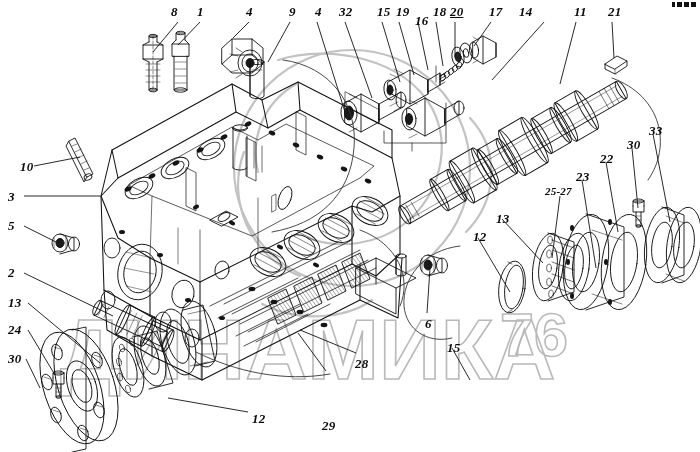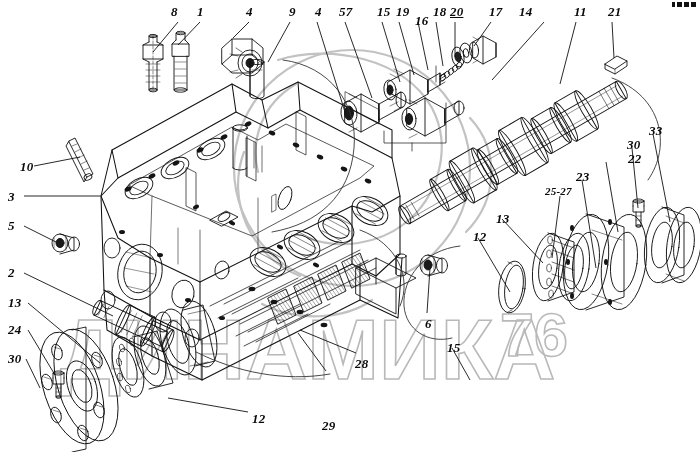--- a/index.html
+++ b/index.html
@@ -529,21 +529,21 @@
       </g>
     <g id="leaderdots" fill="#111"></g>
   </svg>
 
   <div id="callout-layer">
       <div class="callout" style="left: 171px; top: 5px;">8</div>
       <div class="callout" style="left: 197px; top: 5px;">1</div>
       <div class="callout" style="left: 246px; top: 5px;">4</div>
       <div class="callout" style="left: 289px; top: 5px;">9</div>
       <div class="callout" style="left: 315px; top: 5px;">4</div>
-      <div class="callout" style="left: 339px; top: 5px;">57</div>
+      <div class="callout" style="left: 339px; top: 5px;">32</div>
       <div class="callout" style="left: 377px; top: 5px;">15</div>
       <div class="callout" style="left: 396px; top: 5px;">19</div>
       <div class="callout" style="left: 415px; top: 14px;">16</div>
       <div class="callout" style="left: 433px; top: 5px;">18</div>
       <div class="callout" style="left: 450px; top: 5px; text-decoration: underline;">20</div>
       <div class="callout" style="left: 489px; top: 5px;">17</div>
       <div class="callout" style="left: 519px; top: 5px;">14</div>
       <div class="callout" style="left: 574px; top: 5px;">11</div>
       <div class="callout" style="left: 608px; top: 5px;">21</div>
       <div class="callout" style="left: 8px; top: 160px; margin-left: 12px;">10</div>
@@ -555,21 +555,21 @@
       <div class="callout" style="left: 8px; top: 352px;">30</div>
       <div class="callout" style="left: 252px; top: 412px;">12</div>
       <div class="callout" style="left: 322px; top: 375px; margin-top: 44px;">29</div>
       <div class="callout" style="left: 355px; top: 357px;">28</div>
       <div class="callout" style="left: 425px; top: 317px;">6</div>
       <div class="callout" style="left: 473px; top: 230px;">12</div>
       <div class="callout" style="left: 496px; top: 212px;">13</div>
       <div class="callout" style="left: 447px; top: 341px;">15</div>
       <div class="callout sm" style="left: 545px; top: 186px;">25-27</div>
       <div class="callout" style="left: 576px; top: 170px;">23</div>
-      <div class="callout" style="left: 600px; top: 152px; margin-left: 28px;">22</div>
+      <div class="callout" style="left: 600px; top: 152px;">22</div>
       <div class="callout" style="left: 627px; top: 138px;">30</div>
       <div class="callout" style="left: 649px; top: 124px;">33</div>
     </div>
 
   <div class="corner-mark">
     <i style="width:3px"></i>
       <i style="width:5px"></i>
       <i style="width:5px"></i>
       <i style="width:5px"></i>
   </div>

